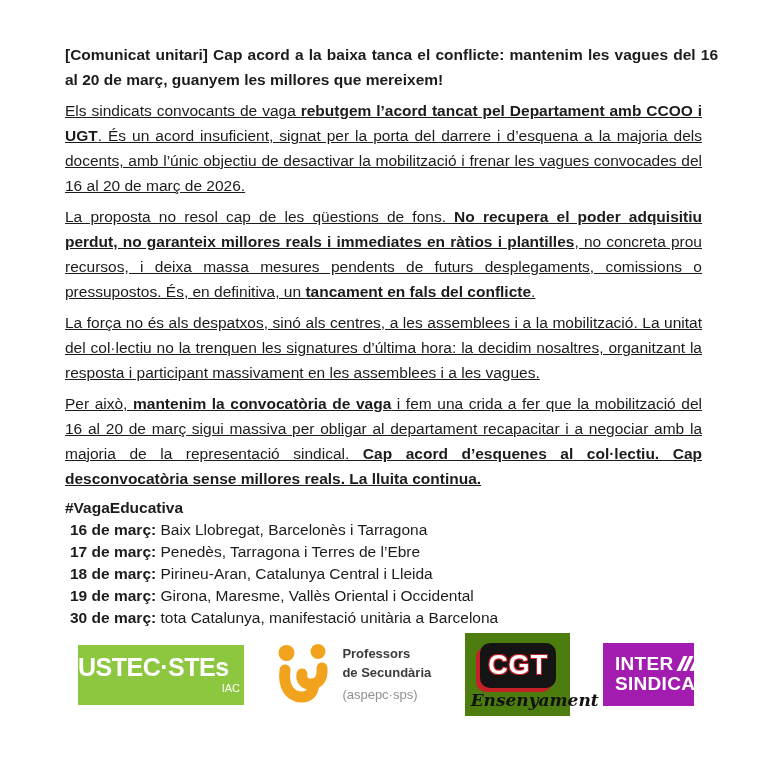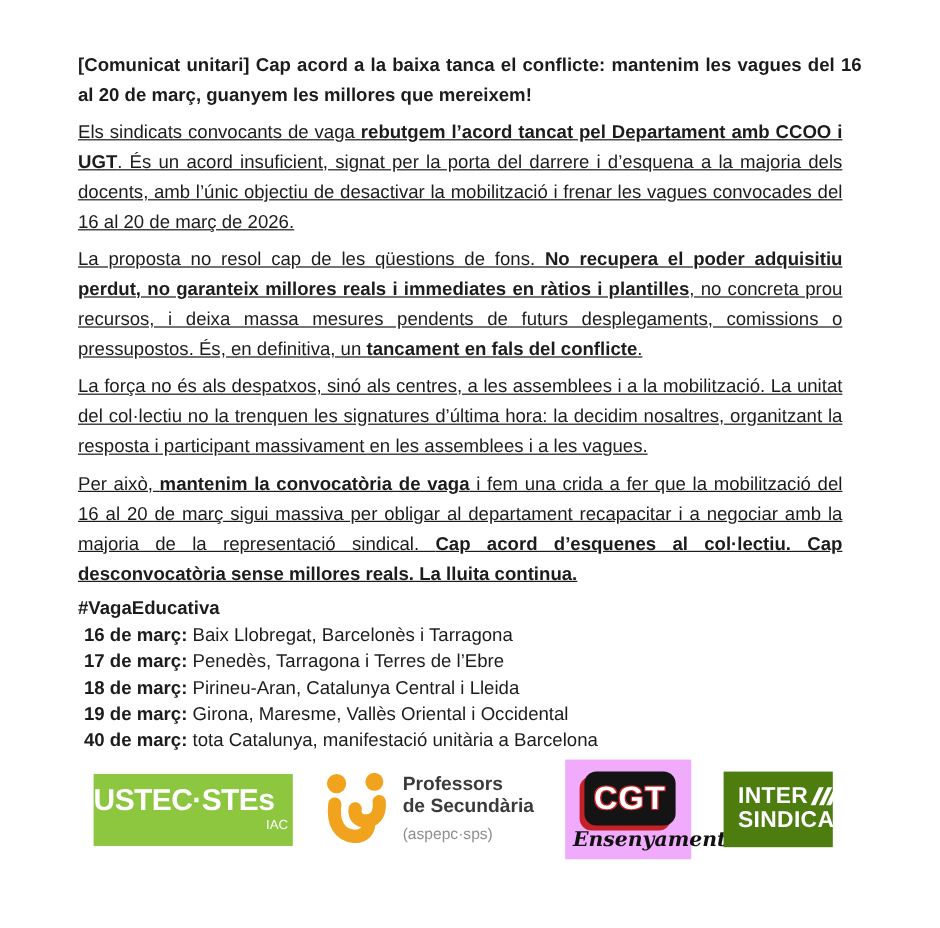--- a/index.html
+++ b/index.html
@@ -32,44 +32,44 @@
   .logo-ustec {
     width:166px; height:60px; background:#8dc63f; color:#ffffff;
     display:flex; flex-direction:column; justify-content:center;
   }
   .ustec-main { font-weight:700; font-size:25px; line-height:26px; letter-spacing:-0.5px; }
   .ustec-sub  { font-weight:400; font-size:11px; line-height:16px; text-align:right; padding-right:4px; }
 
   
   .logo-prof { display:flex; align-items:center; gap:11px; }
   .prof-text { display:flex; flex-direction:column; }
-  .prof-l1, .prof-l2 { font-weight:700; font-size:16px; line-height:19px; color:#3b3b3b; }
+  .prof-l1, .prof-l2 { font-weight:700; font-size:13px; line-height:19px; color:#3b3b3b; }
   .prof-l3 { font-size:13px; line-height:20px; color:#8f8f8f; margin-top:3px; }
 
   
-  .logo-cgt { width:95px; background:#f0abfc; padding:10px 4px 4px 6px; text-align:center; }
+  .logo-cgt { width:95px; background:#4d7c0f; padding:10px 4px 4px 6px; text-align:center; }
   .cgt-box {
     width:76px; height:45px; margin:0 auto;
     background:#141414; border-radius:10px;
     box-shadow:-4px 4px 0 #c52127;
     display:flex; align-items:center; justify-content:center;
   }
   .cgt-txt {
     color:#ffffff; font-weight:700; font-size:27px; letter-spacing:1px;
     text-shadow:-1px -1px 0 #c52127, 1px -1px 0 #c52127, -1px 1px 0 #c52127, 1px 1px 0 #c52127;
   }
   .cgt-sub {
     font-family:"DejaVu Serif","Liberation Serif",serif;
     font-style:italic; font-weight:700; font-size:17px; line-height:24px; color:#111111;
   }
 
   
   .logo-inter {
     width:91px; height:63px; box-sizing:border-box;
-    background:#4d7c0f; color:#ffffff;
+    background:#a21caf; color:#ffffff;
     padding:11px 0 0 12px;
     font-weight:700; font-size:19px; line-height:20px; letter-spacing:0.3px;
   }
   .inter-row { display:flex; align-items:center; gap:6px; }
   .inter-slashes { display:inline-flex; gap:3px; margin-top:-2px; }
   .inter-slashes i { display:block; width:3.5px; height:15px; background:#ffffff; transform:skewX(-25deg); }
 </style>
 </head>
 <body>
 
@@ -84,21 +84,21 @@
   <p class="para"><span>La força no és als despatxos, sinó als centres, a les assemblees i a la mobilització. La unitat del col·lectiu no la trenquen les signatures d’última hora: la decidim nosaltres, organitzant la resposta i participant massivament en les assemblees i a les vagues.</span></p>
 
   <p class="para"><span>Per això, </span><span class="b">mantenim la convocatòria de vaga</span><span> i fem una crida a fer que la mobilització del 16 al 20 de març sigui massiva per obligar al departament recapacitar i a negociar amb la majoria de la representació sindical. </span><span class="b">Cap acord d’esquenes al col·lectiu. Cap desconvocatòria sense millores reals. La lluita continua.</span></p>
 
   <div class="hashlist">
     <div class="hashtag">#VagaEducativa</div>
     <div class="sched-row"><span class="b">16 de març:</span><span> Baix Llobregat, Barcelonès i Tarragona</span></div>
     <div class="sched-row"><span class="b">17 de març:</span><span> Penedès, Tarragona i Terres de l’Ebre</span></div>
     <div class="sched-row"><span class="b">18 de març:</span><span> Pirineu-Aran, Catalunya Central i Lleida</span></div>
     <div class="sched-row"><span class="b">19 de març:</span><span> Girona, Maresme, Vallès Oriental i Occidental</span></div>
-    <div class="sched-row"><span class="b">40 de març:</span><span> tota Catalunya, manifestació unitària a Barcelona</span></div>
+    <div class="sched-row"><span class="b">30 de març:</span><span> tota Catalunya, manifestació unitària a Barcelona</span></div>
   </div>
 
   <div class="logos">
 
     <div class="logo-ustec">
       <div class="ustec-main">USTEC·STEs</div>
       <div class="ustec-sub">IAC</div>
     </div>
 
     <div class="logo-prof">

